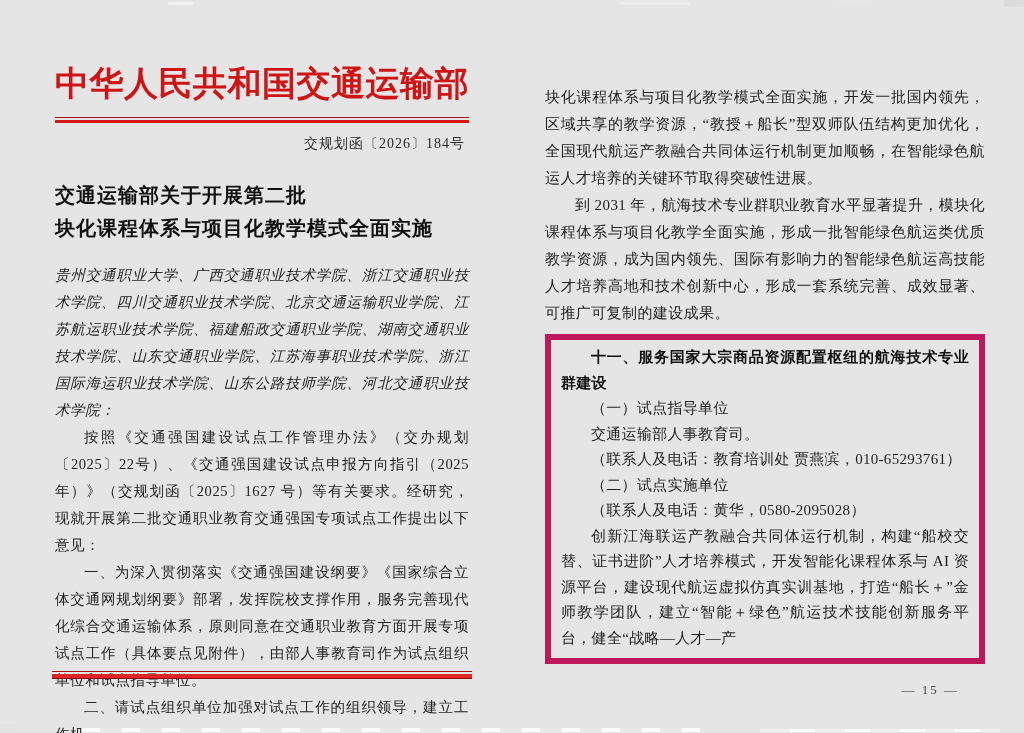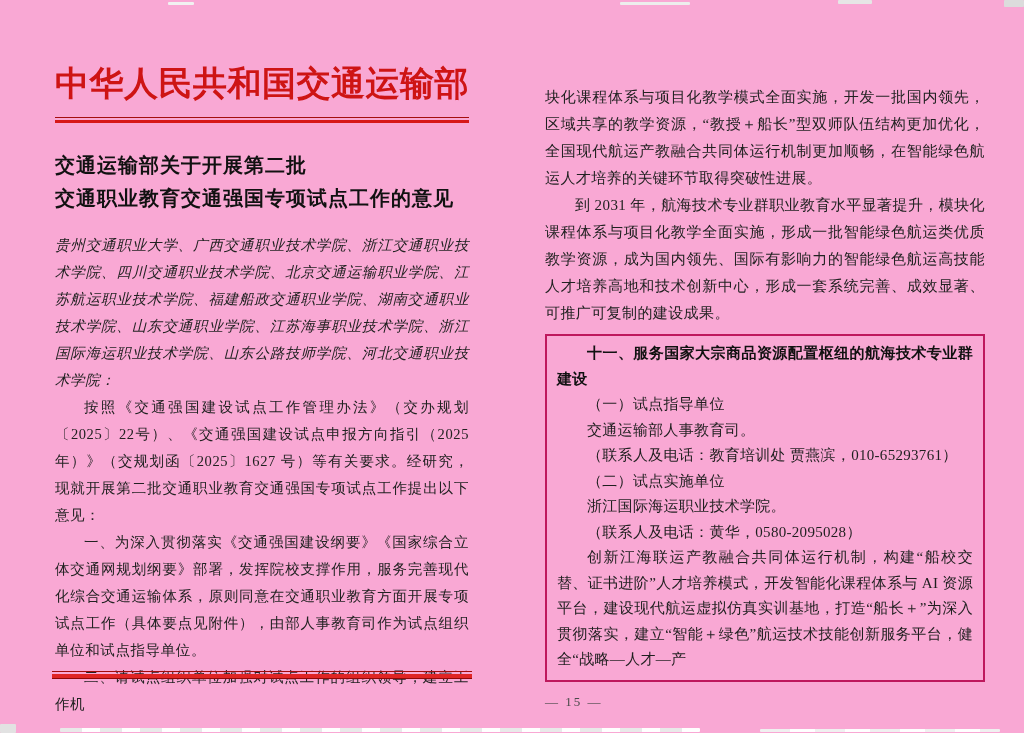--- a/index.html
+++ b/index.html
@@ -4,21 +4,21 @@
 <style>
   html,body{margin:0;padding:0;}
   body{
     width:1024px;height:733px;
     background:#ffffff;
     font-family:"Liberation Serif","DejaVu Serif",serif;
     color:#1f1f1f;
     overflow:hidden;
     position:relative;
   }
-  .sheet{position:absolute;inset:0;background:#f9a8d4;}
+  .sheet{position:absolute;inset:0;background:#e5e5e5;}
 
   
   .col-left{
     position:absolute;left:55px;top:60px;width:414px;
   }
   .masthead{
     margin:0;
     font-size:34px;line-height:48px;font-weight:900;
     color:#ce1414;
     white-space:nowrap;
@@ -58,32 +58,33 @@
 
   
   .col-right{
     position:absolute;left:545px;top:84px;width:440px;
   }
   .col-right .body-p{
     font-size:15px;line-height:27px;letter-spacing:0.4px;
   }
   .highlight-box{
     margin-top:7px;
-    border:2px solid #be185d;
+    border:6px solid #be185d;
     padding:5px 10px 7px 10px;
   }
   .highlight-box p{
     margin:0;
     font-size:15px;line-height:25.5px;
     text-align:justify;letter-spacing:0.3px;
     text-indent:2em;
   }
   .box-heading{font-weight:bold;color:#111;}
   .page-number{
-    margin-top:12px;
+    margin-top:18px;
+    text-align:right;
     padding-right:26px;
     font-size:13px;color:#4a4a4a;letter-spacing:2px;
   }
 
   
   .artifact{position:absolute;background:#ededed;border-radius:1px;}
   .a-t1{left:620px;top:2px;width:70px;height:3px;}
   .a-t2{left:838px;top:0;width:34px;height:4px;background:#e6e6e6;}
   .a-t3{left:1004px;top:0;width:20px;height:7px;background:#dcdcdc;}
   .a-t4{left:168px;top:2px;width:26px;height:3px;background:#f1f1f1;}
@@ -108,24 +109,25 @@
 
   <div class="col-left">
 
     <h1 class="masthead">中华人民共和国交通运输部</h1>
 
     <div class="red-rule">
       <div class="thin"></div>
       <div class="thick"></div>
     </div>
 
+    <div class="doc-number">交规划函〔2026〕184号</div>
 
     <h2 class="doc-title">
       <span>交通运输部关于开展第二批</span><br>
-      <span>交通职业教育交通强国专项试点工作的意见</span>
+      <span>块化课程体系与项目化教学模式全面实施</span>
     </h2>
 
     <p class="body-p">贵州交通职业大学、广西交通职业技术学院、浙江交通职业技术学院、四川交通职业技术学院、北京交通运输职业学院、江苏航运职业技术学院、福建船政交通职业学院、湖南交通职业技术学院、山东交通职业学院、江苏海事职业技术学院、浙江国际海运职业技术学院、山东公路技师学院、河北交通职业技术学院：</p>
 
     <p class="body-p indent">按照《交通强国建设试点工作管理办法》（交办规划〔2025〕22号）、《交通强国建设试点申报方向指引（2025 年）》（交规划函〔2025〕1627 号）等有关要求。经研究，现就开展第二批交通职业教育交通强国专项试点工作提出以下意见：</p>
 
     <p class="body-p indent">一、为深入贯彻落实《交通强国建设纲要》《国家综合立体交通网规划纲要》部署，发挥院校支撑作用，服务完善现代化综合交通运输体系，原则同意在交通职业教育方面开展专项试点工作（具体要点见附件），由部人事教育司作为试点组织单位和试点指导单位。</p>
 
     <p class="body-p indent">二、请试点组织单位加强对试点工作的组织领导，建立工作机</p>
   </div>
@@ -140,21 +142,20 @@
     <p class="body-p">块化课程体系与项目化教学模式全面实施，开发一批国内领先，区域共享的教学资源，“教授＋船长”型双师队伍结构更加优化，全国现代航运产教融合共同体运行机制更加顺畅，在智能绿色航运人才培养的关键环节取得突破性进展。</p>
 
     <p class="body-p indent">到 2031 年，航海技术专业群职业教育水平显著提升，模块化课程体系与项目化教学全面实施，形成一批智能绿色航运类优质教学资源，成为国内领先、国际有影响力的智能绿色航运高技能人才培养高地和技术创新中心，形成一套系统完善、成效显著、可推广可复制的建设成果。</p>
 
     <div class="highlight-box">
       <p class="box-heading">十一、服务国家大宗商品资源配置枢纽的航海技术专业群建设</p>
       <p>（一）试点指导单位</p>
       <p>交通运输部人事教育司。</p>
       <p>（联系人及电话：教育培训处 贾燕滨，010-65293761）</p>
       <p>（二）试点实施单位</p>
-      <p>浙江国际海运职业技术学院。</p>
       <p>（联系人及电话：黄华，0580-2095028）</p>
-      <p>创新江海联运产教融合共同体运行机制，构建“船校交替、证书进阶”人才培养模式，开发智能化课程体系与 AI 资源平台，建设现代航运虚拟仿真实训基地，打造“船长＋”为深入贯彻落实，建立“智能＋绿色”航运技术技能创新服务平台，健全“战略—人才—产</p>
+      <p>创新江海联运产教融合共同体运行机制，构建“船校交替、证书进阶”人才培养模式，开发智能化课程体系与 AI 资源平台，建设现代航运虚拟仿真实训基地，打造“船长＋”金师教学团队，建立“智能＋绿色”航运技术技能创新服务平台，健全“战略—人才—产</p>
     </div>
 
     <div class="page-number">— 15 —</div>
   </div>
 
 </div>
 
 </body></html>

